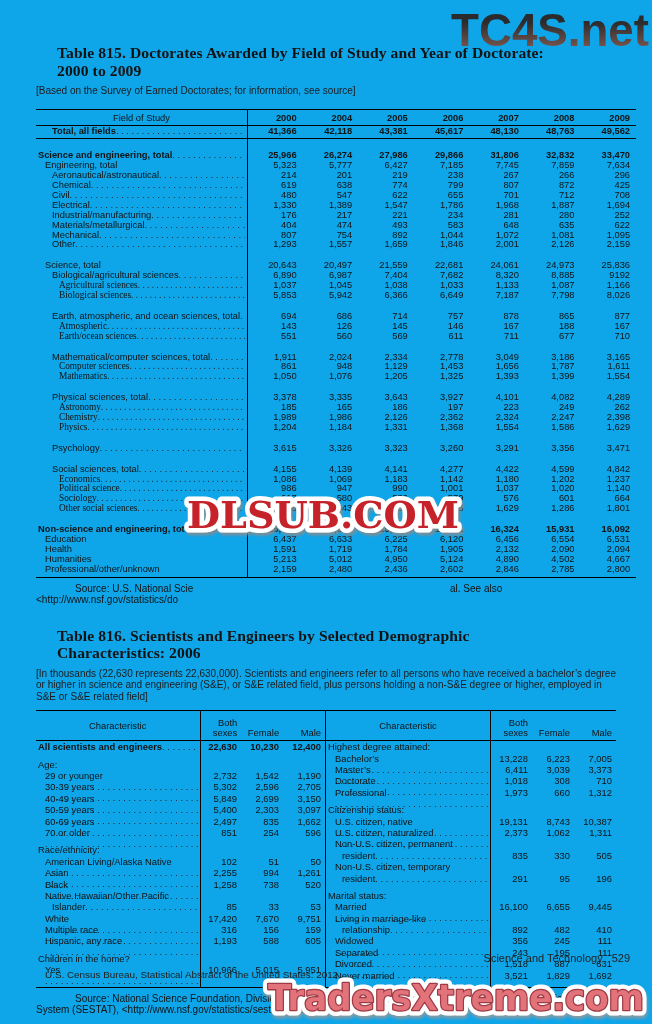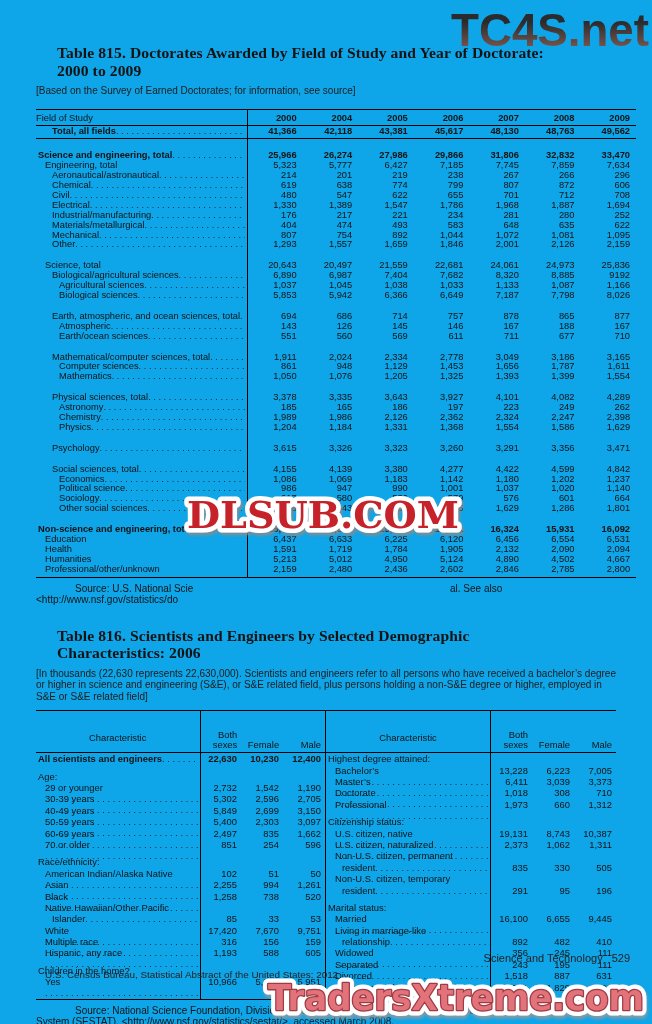--- a/index.html
+++ b/index.html
@@ -13,45 +13,45 @@
   .tbl-title { font-family:"Liberation Serif", serif; font-weight:bold;
                font-size:15.6px; line-height:17.5px; margin-left:21px; letter-spacing:.1px; }
   .bracket-note { font-size:10px; line-height:11.4px; margin-top:6px; color:#1c1c1c; }
 
   
   .t815 { margin-top:13px; width:600px; border-top:1.5px solid #000;
           border-bottom:1.5px solid #000; position:relative; font-size:9.3px;
           padding-bottom:3px; }
   .t815 .vline { position:absolute; left:211px; top:0; bottom:0; width:1px; background:#000; }
   .hdr815 { display:flex; height:16px; align-items:center; border-bottom:1px solid #000; }
-  .hdr815 .fos { width:211px; text-align:left; }
+  .hdr815 .fos { width:211px; text-align:center; }
   .hdr815 .yv, .r815 .v { flex:1; text-align:right; padding-right:6px; }
   .r815 { display:flex; height:9.9px; }
   .r815.rule { height:13px; border-bottom:1px solid #000; margin-bottom:2px; }
   .r815.gap { margin-top:11px; }
   .r815 .lab { width:211px; display:flex; align-items:baseline; overflow:hidden; padding-right:2px; }
   .b { font-weight:bold; }
   .txt { white-space:nowrap; }
   .ind0 { padding-left:2px; } .ind1 { padding-left:9px;flex-direction:column; }
-  .ind2 { padding-left:16px; } .ind3 { padding-left:23px; }
+  .ind2 { padding-left:16px; } .ind3 { padding-left:23px;font-family:Liberation Serif, serif; }
   .dots { flex:1; overflow:hidden; white-space:nowrap; color:#222; font-weight:normal; }
   .dots::after { content:" . . . . . . . . . . . . . . . . . . . . . . . . . . . . . . . . . . . . . . . . . . . . . . . . . . . . . . . ."; }
 
   .src { font-size:10px; line-height:11.2px; margin-top:5px; width:600px; position:relative; }
   .src .indent1 { padding-left:39px; }
   .src815-frag { position:absolute; left:414px; top:0; }
 
   
   .title816 { margin-top:22px; }
   .t816 { margin-top:8px; width:580px; border-top:1.5px solid #000;
           border-bottom:1.5px solid #000; display:flex; font-size:9.4px; }
   .half { width:290px; position:relative; padding-bottom:6px; }
   .half.lefth { border-right:1px solid #000; }
   .half .vline2 { position:absolute; left:164px; top:0; bottom:0; width:1px; background:#000; }
-  .hdr816 { height:30px; border-bottom:1px solid #000; display:flex;margin-top:12px; }
+  .hdr816 { height:30px; border-bottom:1px solid #000; display:flex; }
   .hdr816 .hc { width:164px; display:flex; align-items:center; justify-content:center; }
   .hdr816 .hv { width:42px; display:flex; align-items:flex-end; justify-content:flex-end;
                 padding:0 4px 2px 0; text-align:right; line-height:10px; }
   .hdr816 .hv .wrapcell { width:30px; }
   .r816 { display:flex; height:11.4px; align-items:baseline; }
   .r816.gap { margin-top:6px; }
   .r816 .lab { flex:1; display:flex; align-items:baseline; overflow:hidden; }
   .r816 .v { width:42px; text-align:right; padding-right:4px; }
 
   
@@ -146,21 +146,21 @@
             <div class="lab ind2">
               <span class="txt">Chemical</span>
               <span class="dots"></span>
             </div>
             <div class="v">619</div>
             <div class="v">638</div>
             <div class="v">774</div>
             <div class="v">799</div>
             <div class="v">807</div>
             <div class="v">872</div>
-            <div class="v">606</div>
+            <div class="v">425</div>
           </div>
           <div class="r815">
             <div class="lab ind2">
               <span class="txt">Civil</span>
               <span class="dots"></span>
             </div>
             <div class="v">480</div>
             <div class="v">547</div>
             <div class="v">622</div>
             <div class="v">655</div>
@@ -428,21 +428,21 @@
             <div class="v">3,356</div>
             <div class="v">3,471</div>
           </div>
           <div class="r815 gap">
             <div class="lab ind2">
               <span class="txt">Social sciences, total</span>
               <span class="dots"></span>
             </div>
             <div class="v">4,155</div>
             <div class="v">4,139</div>
-            <div class="v">3,380</div>
+            <div class="v">4,141</div>
             <div class="v">4,277</div>
             <div class="v">4,422</div>
             <div class="v">4,599</div>
             <div class="v">4,842</div>
           </div>
           <div class="r815">
             <div class="lab ind3">
               <span class="txt">Economics</span>
               <span class="dots"></span>
             </div>
@@ -653,21 +653,21 @@
               <div class="v">254</div>
               <div class="v">596</div>
             </div>
             <div class="r816 gap">
               <div class="lab ind0">
                 <span class="txt">Race/ethnicity:</span>
               </div>
             </div>
             <div class="r816">
               <div class="lab ind1">
-                <span class="txt">American Indian/Alaska Native</span>
+                <span class="txt">American Living/Alaska Native</span>
                 <span class="dots"></span>
               </div>
               <div class="v">102</div>
               <div class="v">51</div>
               <div class="v">50</div>
             </div>
             <div class="r816">
               <div class="lab ind1">
                 <span class="txt">Asian</span>
                 <span class="dots"></span>

